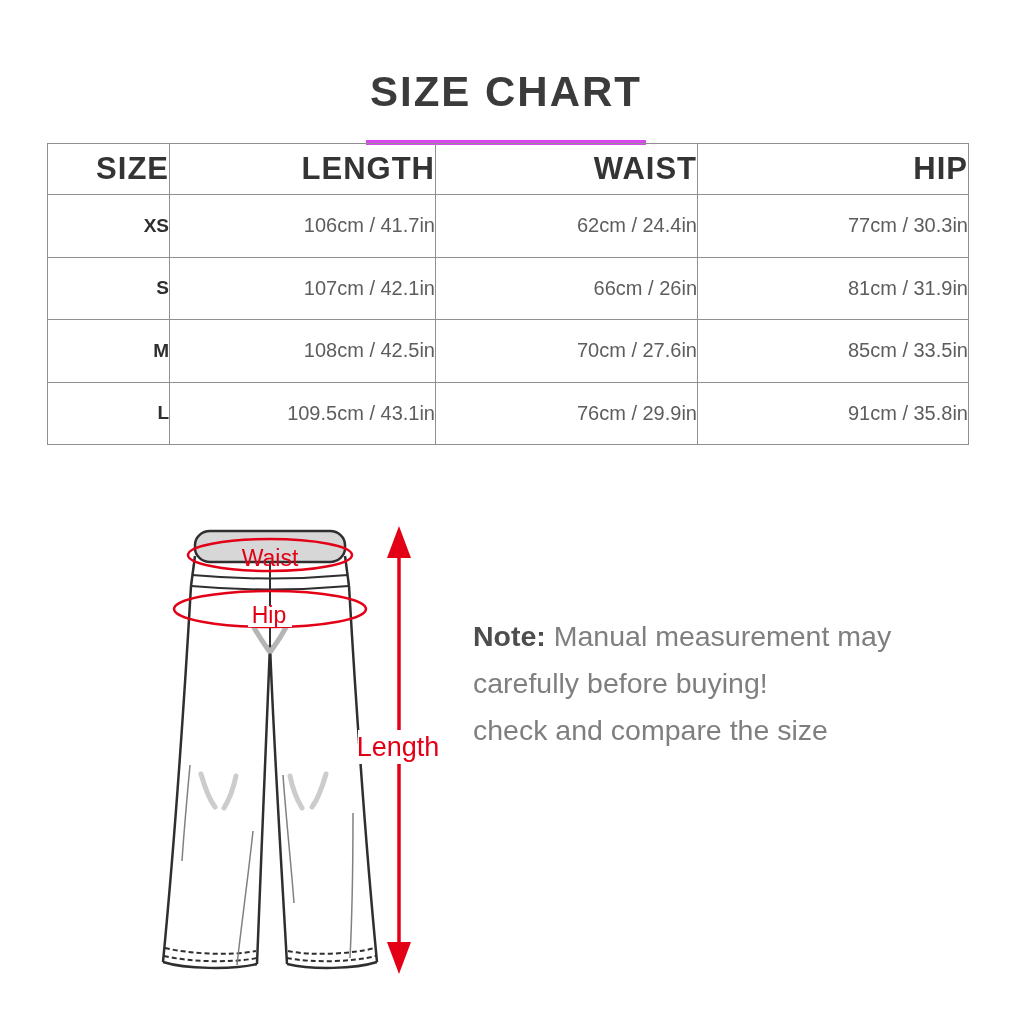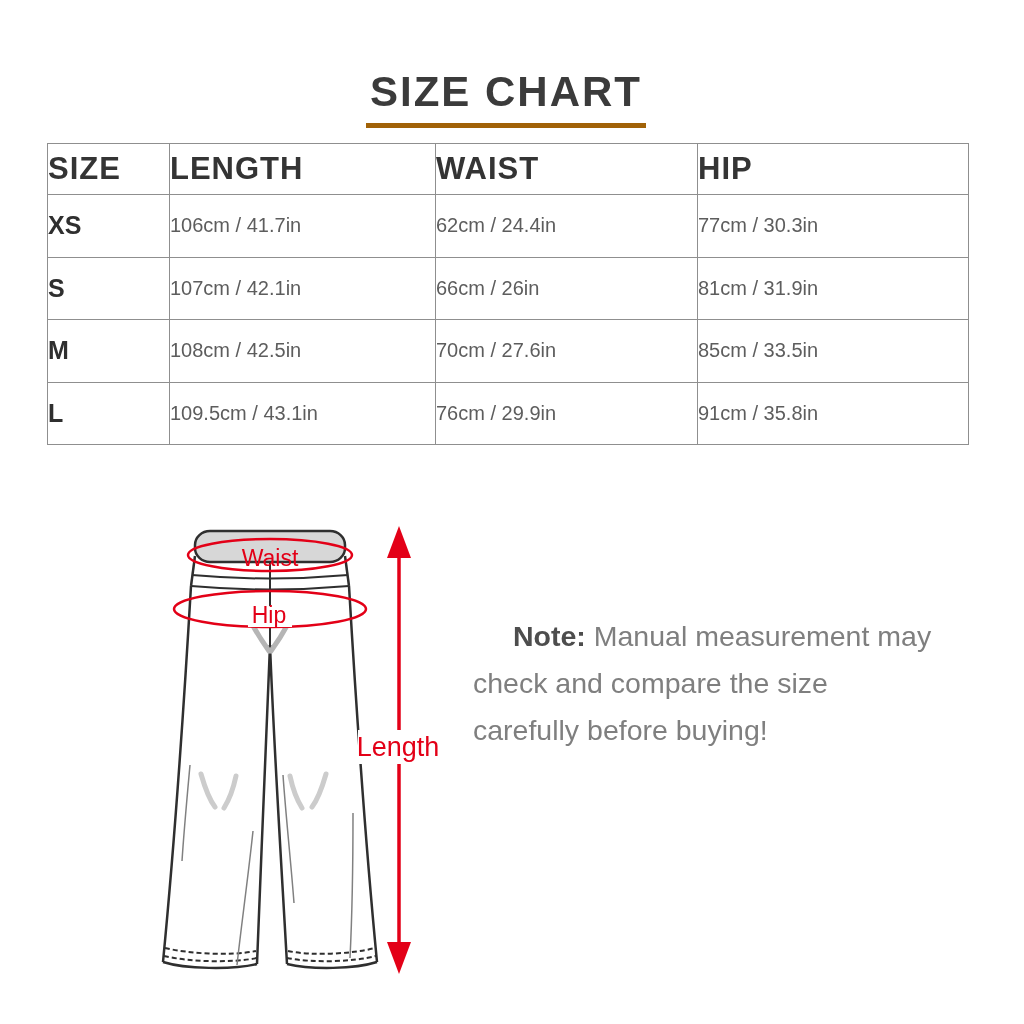--- a/index.html
+++ b/index.html
@@ -6,48 +6,48 @@
   body{
     width:1024px;height:1024px;position:relative;background:#ffffff;
     font-family:"Liberation Sans", sans-serif;overflow:hidden;
   }
   
   .title-wrap{
     position:absolute;left:0;top:68px;width:1012px;text-align:center;
   }
   .title{
     display:inline-block;font-size:42px;font-weight:700;color:#3b3b3b;
-    letter-spacing:2px;border-bottom:5px solid #a16207;padding:0 4px 7px 4px;
+    letter-spacing:2px;border-bottom:5px solid #d946ef;padding:0 4px 24px 4px;
   }
   
   table.size-table{
     position:absolute;left:47px;top:143px;width:921px;height:302px;
     border-collapse:collapse;table-layout:fixed;
   }
   table.size-table th, table.size-table td{
-    border:1.5px solid #8f8f8f;text-align:left;vertical-align:middle;
+    border:1.5px solid #8f8f8f;text-align:right;vertical-align:middle;
     height:50px;padding:0;
   }
   table.size-table th{
     font-size:31px;font-weight:700;color:#343434;letter-spacing:1px;
   }
   table.size-table td{
     font-size:20px;color:#5d5d5d;
   }
   table.size-table td.size-col{
-    font-size:25px;font-weight:700;color:#2f2f2f;
+    font-size:19px;font-weight:700;color:#2f2f2f;
   }
   
   .pants-svg{position:absolute;left:140px;top:518px;}
   
   .note{
     position:absolute;left:473px;top:584px;width:505px;
     font-size:28.5px;line-height:47px;color:#7f7f7f;
   }
-  .note .note-label{font-weight:700;color:#4d4d4d;margin-left:40px;}
+  .note .note-label{font-weight:700;color:#4d4d4d;}
   .note .note-line{display:block;}
   .note .note-line.first{display:inline;}
 </style>
 </head>
 <body>
 
 <div class="title-wrap">
   <span class="title">SIZE CHART</span>
 </div>
 
@@ -142,15 +142,15 @@
   <line x1="259" y1="34" x2="259" y2="430" stroke="#e30017" stroke-width="3.5"></line>
   <polygon points="259,8 247,40 271,40" fill="#e30017"></polygon>
   <polygon points="259,456 247,424 271,424" fill="#e30017"></polygon>
   <rect x="218" y="212" width="82" height="34" fill="#ffffff"></rect>
   <text x="258" y="238" text-anchor="middle" font-size="27" fill="#e30017">Length</text>
 </svg>
 
 <p class="note">
   <span class="note-label">Note:</span>
   <span class="note-line first">Manual measurement may</span>
+  <span class="note-line">carefully before buying!</span>
   <span class="note-line">check and compare the size</span>
-  <span class="note-line">carefully before buying!</span>
 </p>
 
 </body></html>

